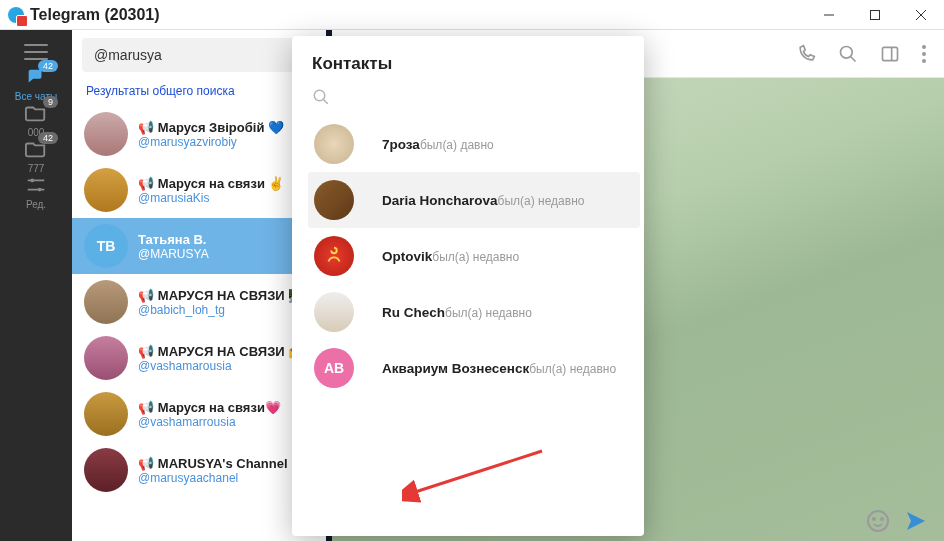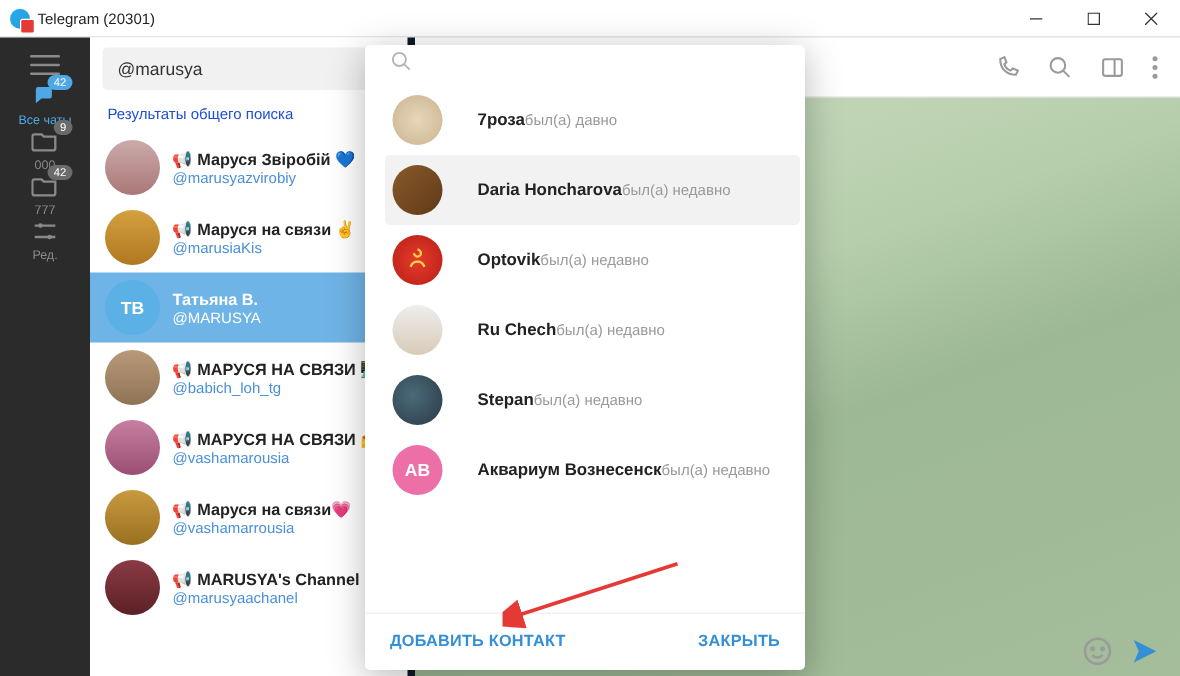--- a/index.html
+++ b/index.html
@@ -2,21 +2,21 @@
 <html><head>
 <meta charset="utf-8">
 <style>
   * { margin:0; padding:0; box-sizing:border-box; font-family:"Segoe UI",Arial,sans-serif; }
   body { width:944px; height:541px; overflow:hidden; background:#fff; position:relative; }
 
   
   .titlebar { height:30px; background:#fff; display:flex; align-items:center; padding:0 0 0 8px; border-bottom:1px solid #e0e0e0; }
   .titlebar .tg-icon { width:16px; height:16px; border-radius:50%; background:linear-gradient(135deg,#2AABEE,#229ED9); position:relative; margin-right:6px; }
   .titlebar .tg-icon::after { content:""; position:absolute; right:-4px; bottom:-4px; width:10px; height:10px; background:#e53935; border-radius:2px; border:1px solid #fff; }
-  .titlebar .title-text { font-size:12px; color:#222; }
+  .titlebar .title-text { font-size:16px; color:#222;font-weight:bold; }
   .win-btns { margin-left:auto; display:flex; }
   .win-btn { width:46px; height:30px; display:flex; align-items:center; justify-content:center; }
   .win-btn svg { width:10px; height:10px; stroke:#333; stroke-width:1; fill:none; }
 
   
   .app { display:flex; height:511px; }
 
   
   .rail { width:72px; background:#2b2b2b; color:#8a8a8a; display:flex; flex-direction:column; align-items:center; padding-top:14px; font-size:10px; }
   .rail .hamburger { width:24px; height:16px; display:flex; flex-direction:column; justify-content:space-between; margin-bottom:6px; }
@@ -242,20 +242,21 @@
         <svg viewBox="0 0 24 24" fill="#358fd6">
             <path d="M3 3l18 9-18 9 4-9-4-9z"></path>
           </svg>
       </div>
     </div>
   </div>
 </div>
 
 <div class="dim"></div>
 <div class="modal">
+  <div class="modal-title">Контакты</div>
   <div class="modal-search-row">
     <svg viewBox="0 0 24 24">
         <circle cx="10" cy="10" r="7"></circle>
         <line x1="15" y1="15" x2="21" y2="21"></line>
       </svg>
   </div>
   <div class="contact-list">
     <div class="contact">
       <div class="avatar av-a"></div>
       <div class="col"><span class="ct-name">7роза</span><span class="ct-status">был(а) давно</span></div>
@@ -270,31 +271,23 @@
             <path d="M6 18c2-6 10-6 12 0M12 3a3 3 0 11-3 3" stroke="#ffd24a" stroke-width="2" fill="none"></path>
           </svg>
         </div>
       <div class="col"><span class="ct-name">Optovik</span><span class="ct-status">был(а) недавно</span></div>
     </div>
     <div class="contact">
       <div class="avatar av-d"></div>
       <div class="col"><span class="ct-name">Ru Chech</span><span class="ct-status">был(а) недавно</span></div>
     </div>
     <div class="contact">
-      <div class="avatar av-e"></div>
-      <div class="col"><span class="ct-name">Stepan</span><span class="ct-status">был(а) недавно</span></div>
-    </div>
-    <div class="contact">
       <div class="avatar av-f">АВ</div>
       <div class="col"><span class="ct-name">Аквариум Вознесенск</span><span class="ct-status">был(а) недавно</span></div>
     </div>
-  </div>
-  <div class="modal-actions">
-    <button class="m-btn">ДОБАВИТЬ КОНТАКТ</button>
-    <button class="m-btn">ЗАКРЫТЬ</button>
   </div>
 </div>
 
 <svg class="arrow" width="150" height="60" viewBox="0 0 150 60">
   <defs>
       <marker id="ah" markerWidth="10" markerHeight="8" refX="2" refY="4" orient="auto">
         <path d="M0 0 L10 4 L0 8 z" fill="#e53935"></path>
       </marker>
     </defs>
   <line x1="140" y1="8" x2="10" y2="50" stroke="#e53935" stroke-width="3" marker-end="url(#ah)"></line>

